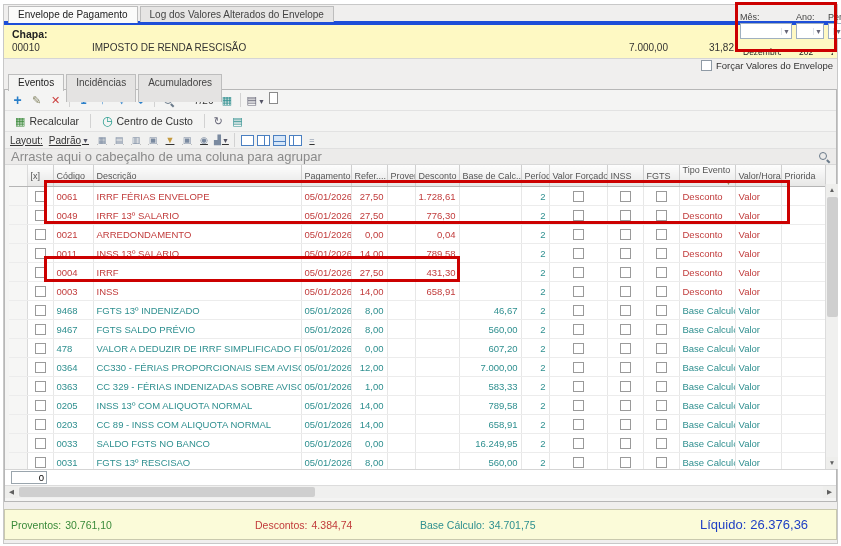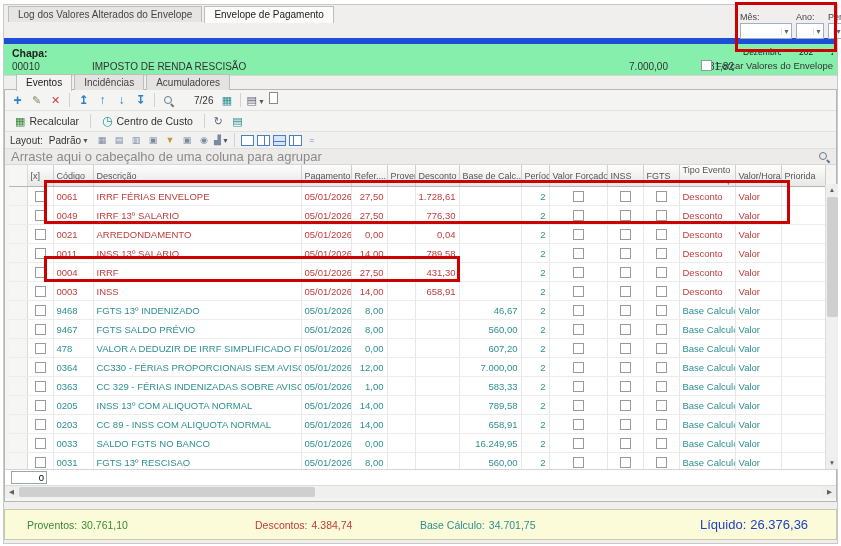--- a/index.html
+++ b/index.html
@@ -9,22 +9,22 @@
   .app { position:absolute; left:3px; top:4px; width:835px; height:540px;
     background:#f0efee; border:1px solid #c8c8c8; }
 
   
   .doc-tabs { position:absolute; left:8px; top:6px; display:flex; z-index:3; }
   .doc-tab { height:16px; line-height:15px; padding:0 9px; font-size:10px; color:#444;
     background:#e6e5e4; border:1px solid #bdbdbd; border-bottom:none; margin-right:2px; }
   .doc-tab.active { background:#fbfbfa; height:17px; color:#222; }
 
   
-  .header-panel { position:absolute; left:4px; top:38px; width:833px; height:38px;
-    background:#86efac; border-top:6px solid #1d4ed8; border-bottom:1px solid #d5d5d5; }
+  .header-panel { position:absolute; left:4px; top:21px; width:833px; height:38px;
+    background:#fef9c3; border-top:4px solid #1d4ed8; border-bottom:1px solid #d5d5d5; }
   .chapa-label { position:absolute; left:8px; top:3px; font-weight:bold; font-size:10.5px; color:#222; }
   .chapa-value { position:absolute; left:8px; top:17px; font-size:10px; color:#333; }
   .chapa-desc { position:absolute; left:88px; top:17px; font-size:10px; color:#333; }
   .hdr-val1 { position:absolute; right:169px; top:17px; font-size:10px; color:#333; }
   .hdr-val2 { position:absolute; right:103px; top:17px; font-size:10px; color:#333; }
 
   
   .period-group { position:absolute; left:740px; top:12px; display:flex; gap:4px; z-index:2; }
   .pg-label { font-size:9px; color:#444; height:11px; white-space:nowrap; }
   .combo { background:#fff; border:1px solid #9fb0c0; height:16px; display:flex; align-items:center; font-size:8.5px; color:#222; }
@@ -32,23 +32,23 @@
   .combo .dd { width:10px; text-align:center; color:#667; font-size:7px; border-left:1px solid #dfe4ea; }
   .pg.mes { width:52px; } .pg.ano { width:28px; } .pg.per { width:16px; }
 
   
   .forcar-row { position:absolute; right:8px; top:60px; display:flex; align-items:center; gap:4px; }
   .checkbox { width:11px; height:11px; border:1px solid #8f9aa5; background:#fff; display:inline-block; }
   .forcar-row span.lbl { font-size:9.5px; color:#333; }
 
   
   .section-tabs { position:absolute; left:8px; top:74px; display:flex; z-index:3; }
-  .sec-tab { height:16px; line-height:15px; padding:0 9px; font-size:10px; color:#444;
+  .sec-tab { height:28px; line-height:15px; padding:0 9px; font-size:10px; color:#444;
     background:#e4e3e2; border:1px solid #bdbdbd; border-bottom:none; margin-right:2px; }
-  .sec-tab.active { background:#f4f4f3; height:17px; color:#222;margin-left:8px; }
+  .sec-tab.active { background:#f4f4f3; height:17px; color:#222; }
 
   
   .main-panel { position:absolute; left:4px; top:89px; width:833px; height:413px;
     background:#f4f4f3; border:1px solid #b7b7b7; }
   .toolbar { position:absolute; left:0; width:831px; height:21px; display:flex; align-items:center;
     padding:0 4px; gap:2px; border-bottom:1px solid #e2e2e2; background:#f4f4f3; }
   .tb1 { top:0; } .tb2 { top:21px; }
   .ticon { width:17px; height:17px; line-height:16px; text-align:center; font-size:11px; color:#667; cursor:default; }
   .ticon.add { color:#2a7fc9; font-weight:bold; font-size:14px; }
   .ticon.edit { color:#8a8a6a; }
@@ -63,21 +63,21 @@
   .bicon.clock { color:#2a9d8f; font-size:12px; }
   .mag { position:relative; width:12px; height:12px; display:inline-block; vertical-align:middle; }
   .mag::before { content:""; position:absolute; left:1px; top:1px; width:6px; height:6px;
     border:1.5px solid #6a7a8a; border-radius:50%; }
   .mag::after { content:""; position:absolute; left:8.5px; top:8.5px; width:4px; height:1.5px;
     background:#6a7a8a; transform:rotate(45deg); transform-origin:left center; }
   .docico { display:inline-block; width:9px; height:12px; background:#fff; border:1px solid #8a8a8a; }
 
   
   .layout-bar { position:absolute; left:0; top:42px; width:831px; height:17px; display:flex;
-    align-items:center; padding:0 5px; gap:3px; background:#f1f1f0; border-bottom:1px solid #e0e0e0; font-size:10px; }
+    align-items:center; padding:0 5px; gap:3px; background:#f1f1f0; border-bottom:1px solid #e0e0e0; font-size:10px;text-decoration:underline; }
   .layout-combo { display:flex; align-items:center; padding:0 3px; color:#333; }
   .mini-icon { width:14px; height:13px; line-height:12px; text-align:center; font-size:9px; color:#7a8aa0; }
   .mini-icon.filter { color:#c59a3f; }
   .pane-icon { width:13px; height:11px; border:1px solid #4a7fc1; background:#fff; display:inline-block; position:relative; }
   .pane-icon.active { background:#d6e6f8; }
   .pane-icon.v::after { content:""; position:absolute; left:6px; top:0; bottom:0; width:1px; background:#4a7fc1; }
   .pane-icon.h::after { content:""; position:absolute; top:5px; left:0; right:0; height:1px; background:#4a7fc1; }
   .pane-icon.side::after { content:""; position:absolute; left:3px; top:0; bottom:0; width:1px; background:#4a7fc1; }
 
   
@@ -113,40 +113,40 @@
   .hscroll { position:absolute; left:0; top:395px; width:831px; height:13px; background:#f0f0ef; border-top:1px solid #dcdcdc; }
   .hbtn { position:absolute; top:0; width:13px; height:12px; line-height:12px; text-align:center; font-size:6.5px; color:#606060; background:#eeeeec; }
   .hbtn.left { left:0; } .hbtn.right { right:0; }
   .hthumb { position:absolute; left:14px; top:1px; width:296px; height:10px; background:#cfcfcf; border-radius:2px; }
 
   
   .totals { position:absolute; left:4px; top:509px; width:833px; height:31px; background:#fbfbd9;
     border:1px solid #c9c9ae; }
   .tot { position:absolute; top:9px; font-size:10.5px; white-space:nowrap; }
   .tot .v { margin-left:4px; }
-  .tot.prov { left:22px; color:#3a8a3a; }
+  .tot.prov { left:6px; color:#3a8a3a; }
   .tot.desc { left:250px; color:#c13b3b; }
   .tot.base { left:415px; color:#2e8f8f; }
   .tot.liq  { left:695px; top:7px; color:#1f3fc4; font-size:13px; font-weight:normal; }
 
   
   .annot { position:absolute; border:3px solid #cc0000; z-index:20; pointer-events:none; }
   .annot1 { left:735px; top:2px; width:102px; height:50px; }
   .annot2 { left:44px; top:180px; width:746px; height:44px; }
   .annot3 { left:44px; top:256px; width:416px; height:26px; }
 </style>
 </head>
 <body>
 
 <div class="screen">
   <div class="app"></div>
 
   <div class="doc-tabs">
+    <div class="doc-tab active">Envelope de Pagamento</div>
     <div class="doc-tab">Log dos Valores Alterados do Envelope</div>
-    <div class="doc-tab active">Envelope de Pagamento</div>
   </div>
 
   <div class="header-panel">
     <div class="chapa-label">Chapa:</div>
     <div class="chapa-value">00010</div>
     <div class="chapa-desc">IMPOSTO DE RENDA RESCISÃO</div>
     <div class="hdr-val1">7.000,00</div>
     <div class="hdr-val2">31,82</div>
   </div>
 

